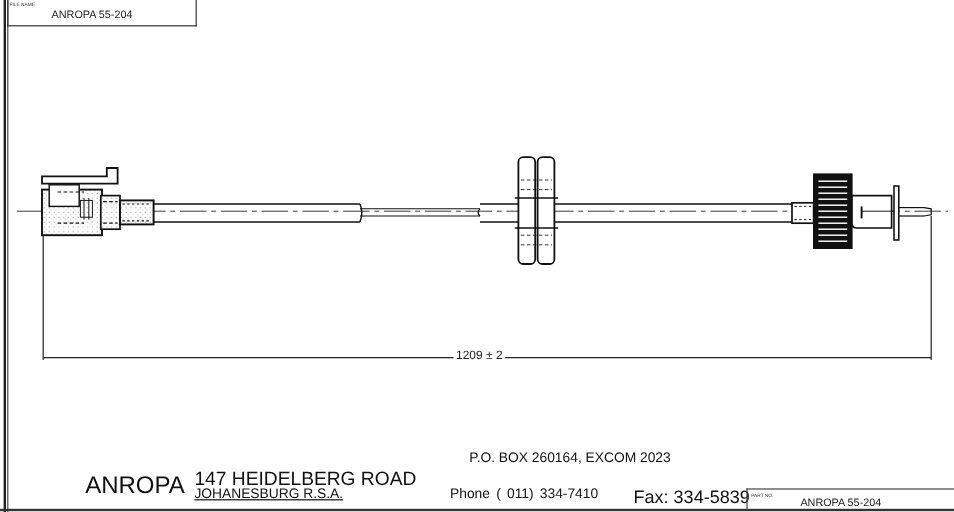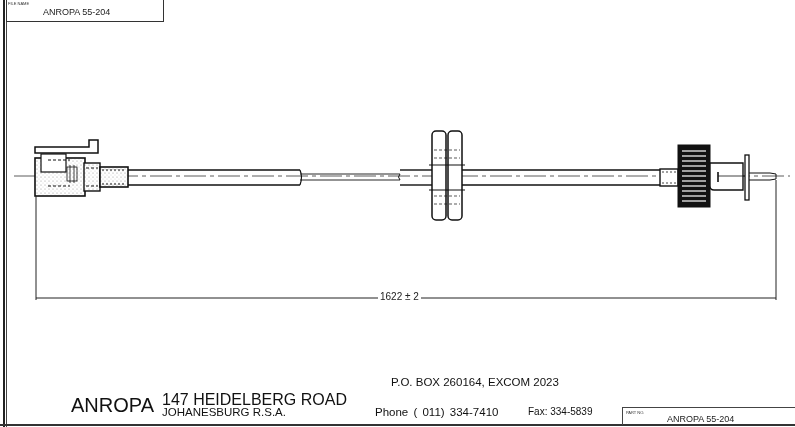--- a/index.html
+++ b/index.html
@@ -8,24 +8,24 @@
   .frame-left2{position:absolute;left:6px;top:0;width:1px;height:427px;background:#444;}
   .frame-bottom{position:absolute;left:0;top:424px;width:795px;height:2px;background:#333;}
   .file-box{position:absolute;left:6px;top:0;width:158px;height:22px;border:1px solid #333;border-top:none;box-sizing:border-box;}
   .file-label{position:absolute;left:1px;top:1px;font-size:4px;color:#333;}
   .file-value{position:absolute;left:36px;top:7px;font-size:9px;color:#222;}
   .part-box{position:absolute;left:622px;top:407px;width:173px;height:18px;border-left:1px solid #444;border-top:1px solid #444;box-sizing:border-box;}
   .part-label{position:absolute;left:3px;top:2px;font-size:4px;color:#333;}
   .part-value{position:absolute;left:44px;top:6px;font-size:9px;color:#222;}
   .brand{position:absolute;left:48px;top:394px;font-size:20px;color:#111;margin-left:23px;}
   .addr1{position:absolute;left:162px;top:391px;font-size:16px;color:#111;}
-  .addr2{position:absolute;left:162px;top:406px;font-size:11.5px;color:#111;}
+  .addr2{position:absolute;left:162px;top:406px;font-size:11.5px;color:#111;text-decoration:underline;}
   .po{position:absolute;left:391px;top:376px;font-size:11.5px;color:#111;}
   .phone{position:absolute;left:355px;top:406px;font-size:11.5px;color:#111;word-spacing:2px;padding-left:20px;}
-  .fax{position:absolute;left:528px;top:406px;font-size:10px;color:#111;}
+  .fax{position:absolute;left:528px;top:406px;font-size:15px;color:#111;}
   .dim-text{position:absolute;left:378px;top:291px;font-size:10px;color:#222;background:#fff;padding:0 2px;}
   svg.drawing{position:absolute;left:0;top:0;}
 </style>
 </head>
 <body>
 
 <div class="frame-left"></div>
 <div class="frame-left2"></div>
 <div class="frame-bottom"></div>
 
@@ -121,21 +121,21 @@
     <path d="M770 173 L776 174 L776 179 L770 180" fill="none" stroke-width="1"></path>
   </g>
 
   <g stroke="#222" fill="none">
     <line x1="36" y1="196" x2="36" y2="300" stroke-width="1"></line>
     <line x1="776" y1="180" x2="776" y2="300" stroke-width="1"></line>
     <line x1="36" y1="298" x2="776" y2="298" stroke-width="1"></line>
   </g>
 </svg>
 
-<span class="dim-text">1622 ± 2</span>
+<span class="dim-text">1209 ± 2</span>
 
 <span class="brand">ANROPA</span>
 <span class="addr1">147 HEIDELBERG ROAD</span>
 <span class="addr2">JOHANESBURG R.S.A.</span>
 <span class="po">P.O. BOX 260164, EXCOM 2023</span>
 <span class="phone">Phone  ( 011)   334-7410</span>
 <span class="fax">Fax: 334-5839</span>
 
 <div class="part-box">
   <span class="part-label">PART NO.</span>

